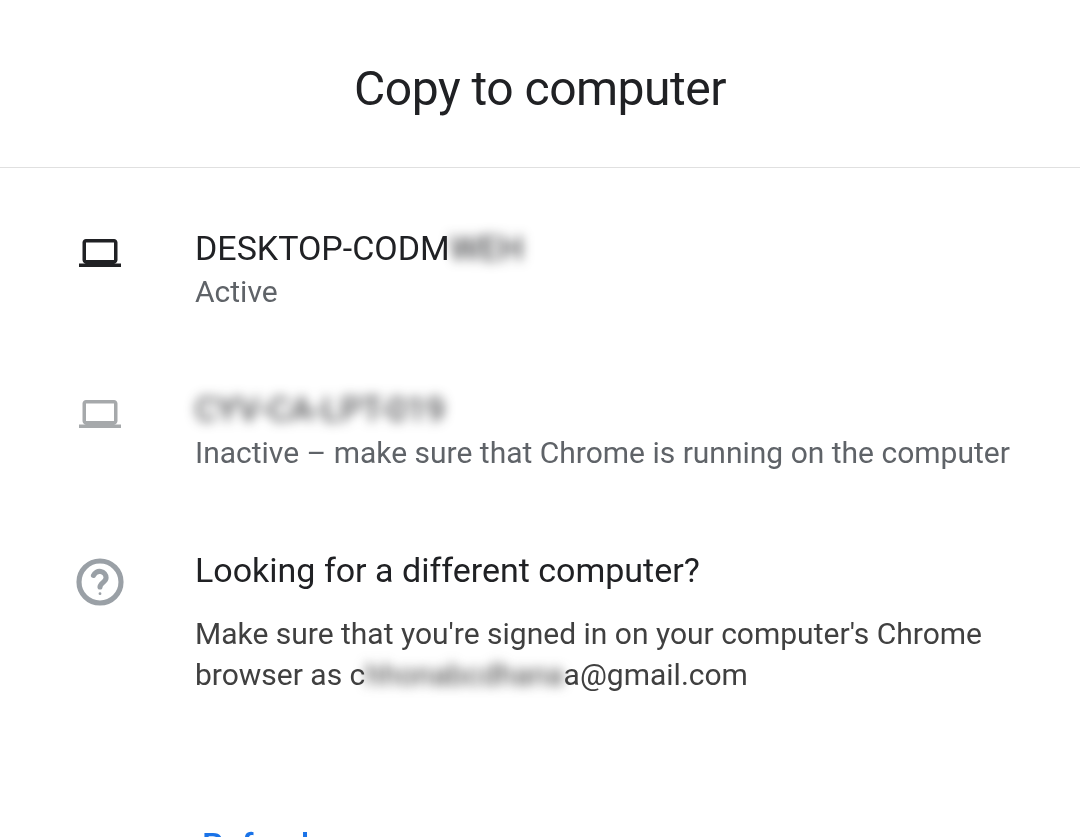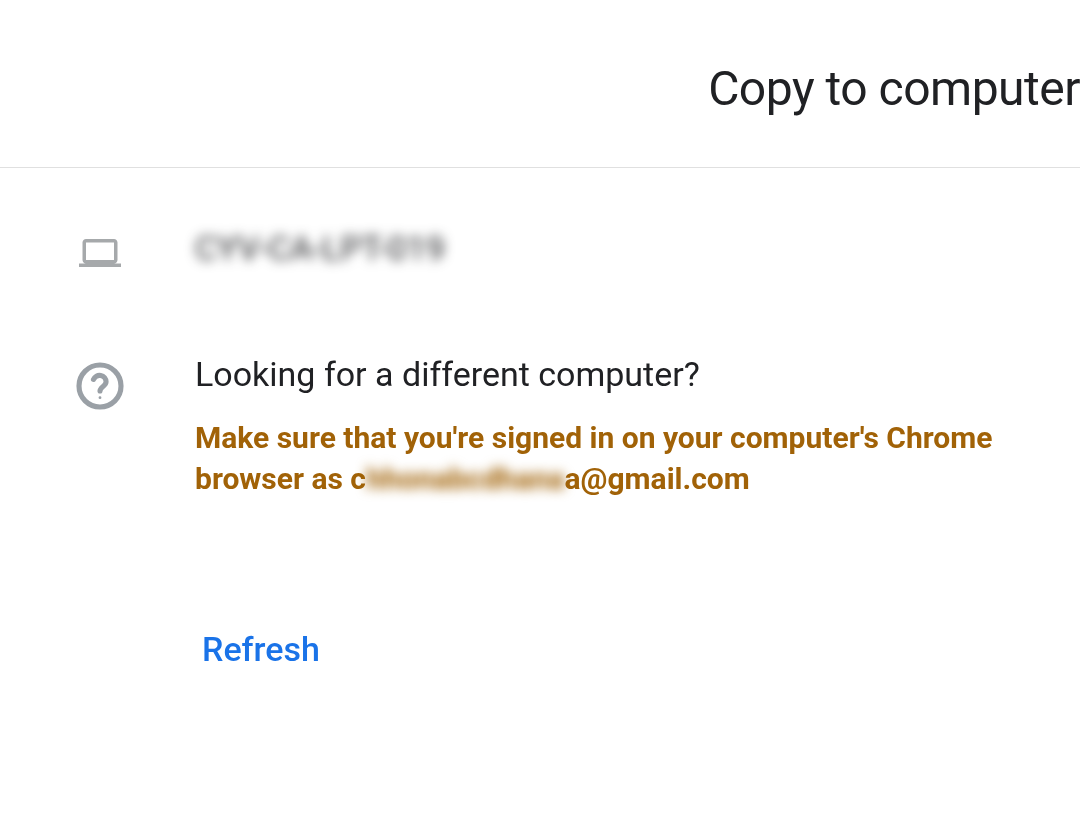--- a/index.html
+++ b/index.html
@@ -8,21 +8,21 @@
       padding: 0;
     }
     body {
       font-family: 'Google Sans', 'Roboto', -apple-system, BlinkMacSystemFont, sans-serif;
       background: #ffffff;
       width: 1080px;
       height: 837px;
       overflow: hidden;
     }
     .header {
-      text-align: right;
+      text-align: center;
       padding: 60px 0 50px 0;
       border-bottom: 1px solid #e0e0e0;
     }
     .header-title {
       font-size: 48px;
       font-weight: 400;
       color: #202124;
       letter-spacing: -0.5px;
     }
     .content {
@@ -58,22 +58,22 @@
       color: #5f6368;
     }
     .help-title {
       font-size: 34px;
       font-weight: 400;
       color: #202124;
       margin-bottom: 24px;
     }
     .help-text {
       font-size: 30px;
-      font-weight: 700;
-      color: #a16207;
+      font-weight: 400;
+      color: #404040;
       line-height: 1.35;
       margin-top: 12px;
     }
     .refresh-button {
       display: inline-block;
       font-size: 34px;
       font-weight: 500;
       color: #1a73e8;
       cursor: pointer;
       margin-top: 50px;
@@ -103,32 +103,46 @@
 </head>
 <body>
 
 <div class="header">
   <h1 class="header-title">Copy to computer</h1>
 </div>
 
 <div class="content">
 
   
+  <div class="device-row">
+    <div class="icon-container">
+      <svg class="laptop-icon" viewBox="0 0 24 24" fill="#202124">
+        <path d="M20 18c1.1 0 2-.9 2-2V6c0-1.1-.9-2-2-2H4c-1.1 0-2 .9-2 2v10c0 1.1.9 2 2 2H0v2h24v-2h-4zM4 6h16v10H4V6z"></path>
+      </svg>
+    </div>
+    <div class="text-container">
+      <div class="device-name">
+        <span>DESKTOP-CODM</span><span class="blur-box">WEH</span>
+      </div>
+      <div class="device-status">Active</div>
+    </div>
+  </div>
 
   
   <div class="device-row">
     <div class="icon-container">
       <svg class="laptop-icon inactive-icon" viewBox="0 0 24 24" fill="#5f6368">
         <path d="M20 18c1.1 0 2-.9 2-2V6c0-1.1-.9-2-2-2H4c-1.1 0-2 .9-2 2v10c0 1.1.9 2 2 2H0v2h24v-2h-4zM4 6h16v10H4V6z"></path>
       </svg>
     </div>
     <div class="text-container">
       <div class="device-name">
         <span class="blur-box">CYV-CA-LPT-019</span>
       </div>
+      <div class="device-status">Inactive – make sure that Chrome is running on the computer</div>
     </div>
   </div>
 
   
   <div class="device-row">
     <div class="icon-container">
       <svg class="help-icon" viewBox="0 0 24 24" fill="none" stroke="#9aa0a6" stroke-width="2.2">
         <circle cx="12" cy="12" r="9"></circle>
         <path d="M9.2 9.2a2.8 2.8 0 0 1 5.4 1c0 1.8-2.6 2.3-2.6 3.9" stroke-linecap="round"></path>
         <circle cx="12" cy="17" r="0.6" fill="#9aa0a6" stroke="none"></circle>

